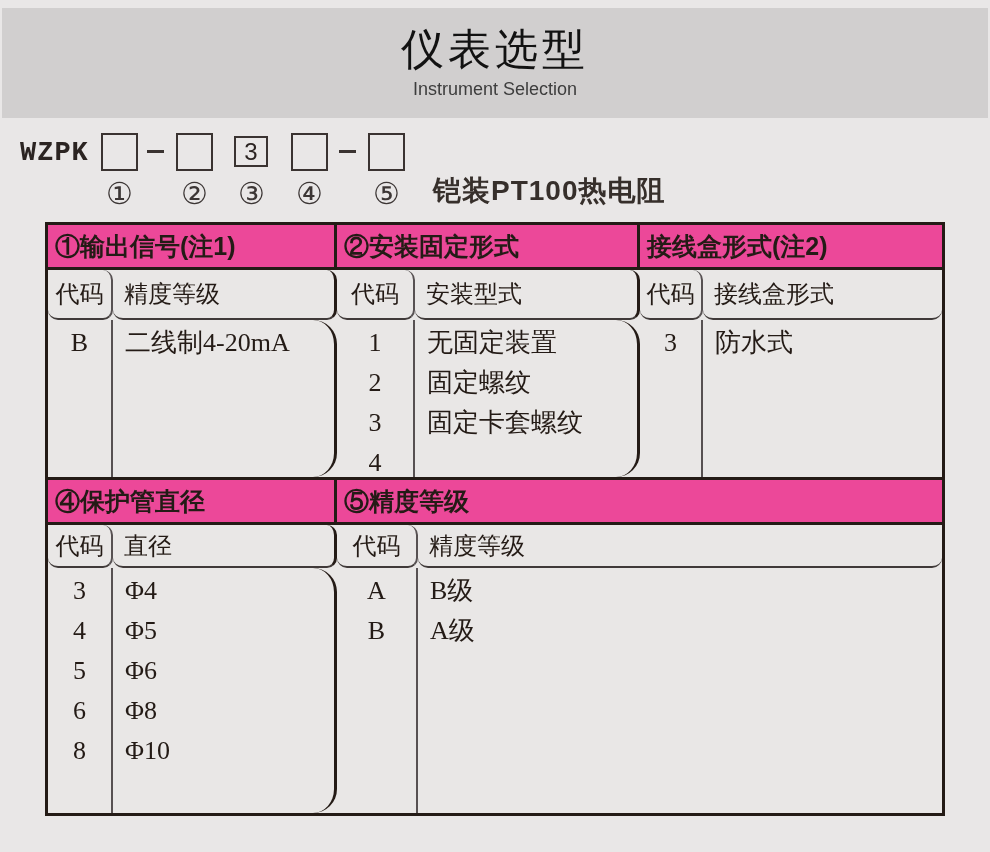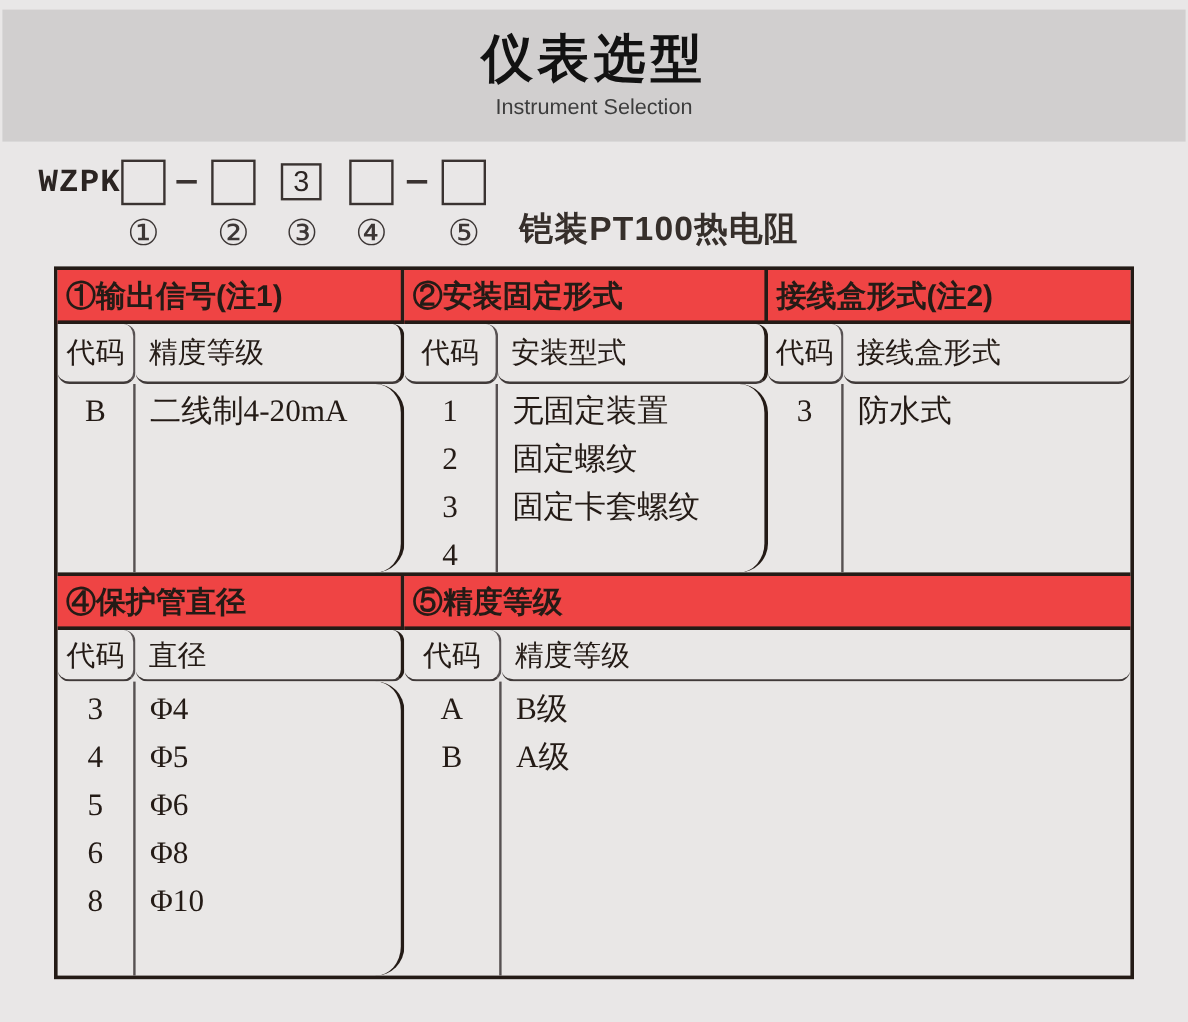--- a/index.html
+++ b/index.html
@@ -12,31 +12,31 @@
     overflow:hidden;
   }
 
   
   .banner {
     position:absolute; left:2px; top:8px; width:986px; height:110px;
     background:#d1cfcf;
     display:flex; flex-direction:column; align-items:center; justify-content:center;
   }
   .banner-title {
-    font-size:43px; font-weight:700; letter-spacing:4px; color:#121212;
+    font-size:43px; font-weight:400; letter-spacing:4px; color:#121212;
     line-height:1.1;
   }
   .banner-subtitle {
     font-size:18px; font-weight:400; color:#3d3d3d; margin-top:5px;
   }
 
   
   .model-line { position:absolute; left:0; top:0; width:990px; height:220px; }
   .mc-prefix {
-    position:absolute; left:32px; top:138px;
+    position:absolute; left:20px; top:138px;
     font-family:"Liberation Mono", monospace;
     font-size:27px; font-weight:700; letter-spacing:1px; color:#2b2422;
   }
   .mc-box {
     position:absolute; top:133px; width:37px; height:38px;
     border:2px solid #3a3331; background:transparent;
     text-align:center; line-height:34px;
     font-size:24px; color:#2b2422;
   }
   .mc-box.b1 { left:101px; }
@@ -79,21 +79,21 @@
     grid-template-rows:45px 43px 245px;
   }
   .cell { min-width:0; }
   .br-thin  { border-right:2px solid #575152; }
   .br-thick { border-right:3px solid #241b16; }
   .bb-thin  { border-bottom:2px solid #403a39;border-radius:10px; }
   .bb-thick { border-bottom:3px solid #241b16; }
 
   .sec-head {
     grid-column:span 2;
-    background:#ef4444;
+    background:#ec4899;
     display:flex; align-items:center;
     padding-left:7px;
     font-size:25px; font-weight:700; color:#241b16;
     white-space:nowrap; overflow:hidden;
   }
   .sub-code {
     display:flex; align-items:center; justify-content:center;
     font-family:"Liberation Serif", serif; font-size:24px;
     white-space:nowrap; overflow:hidden;
   }

